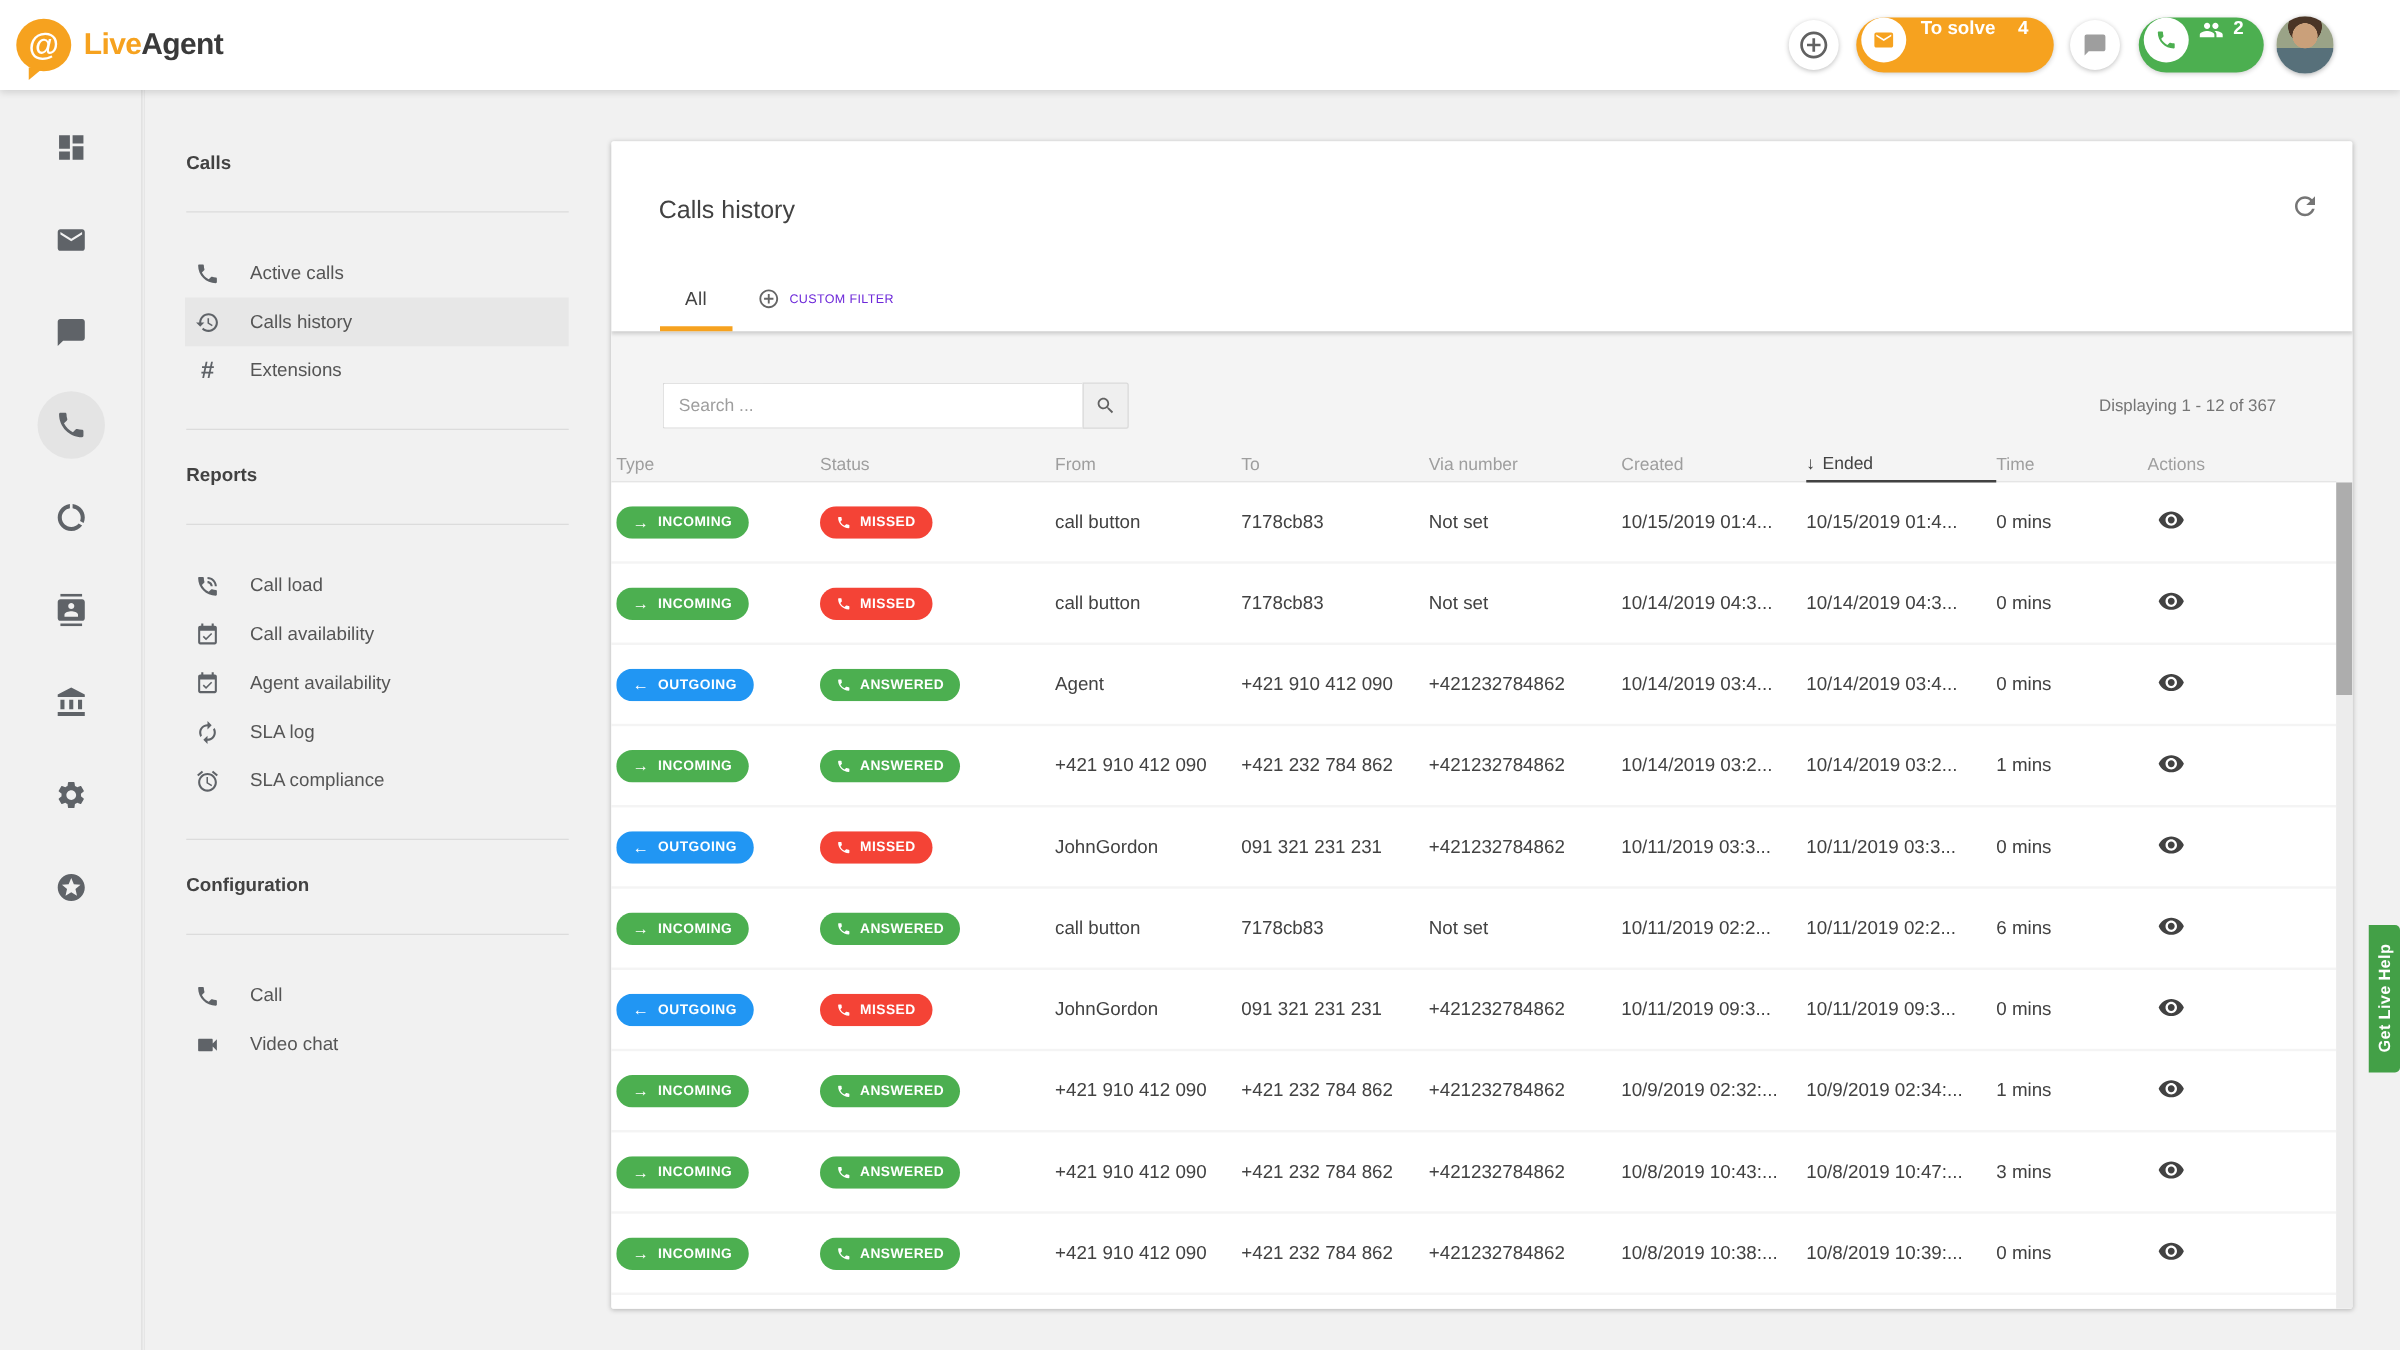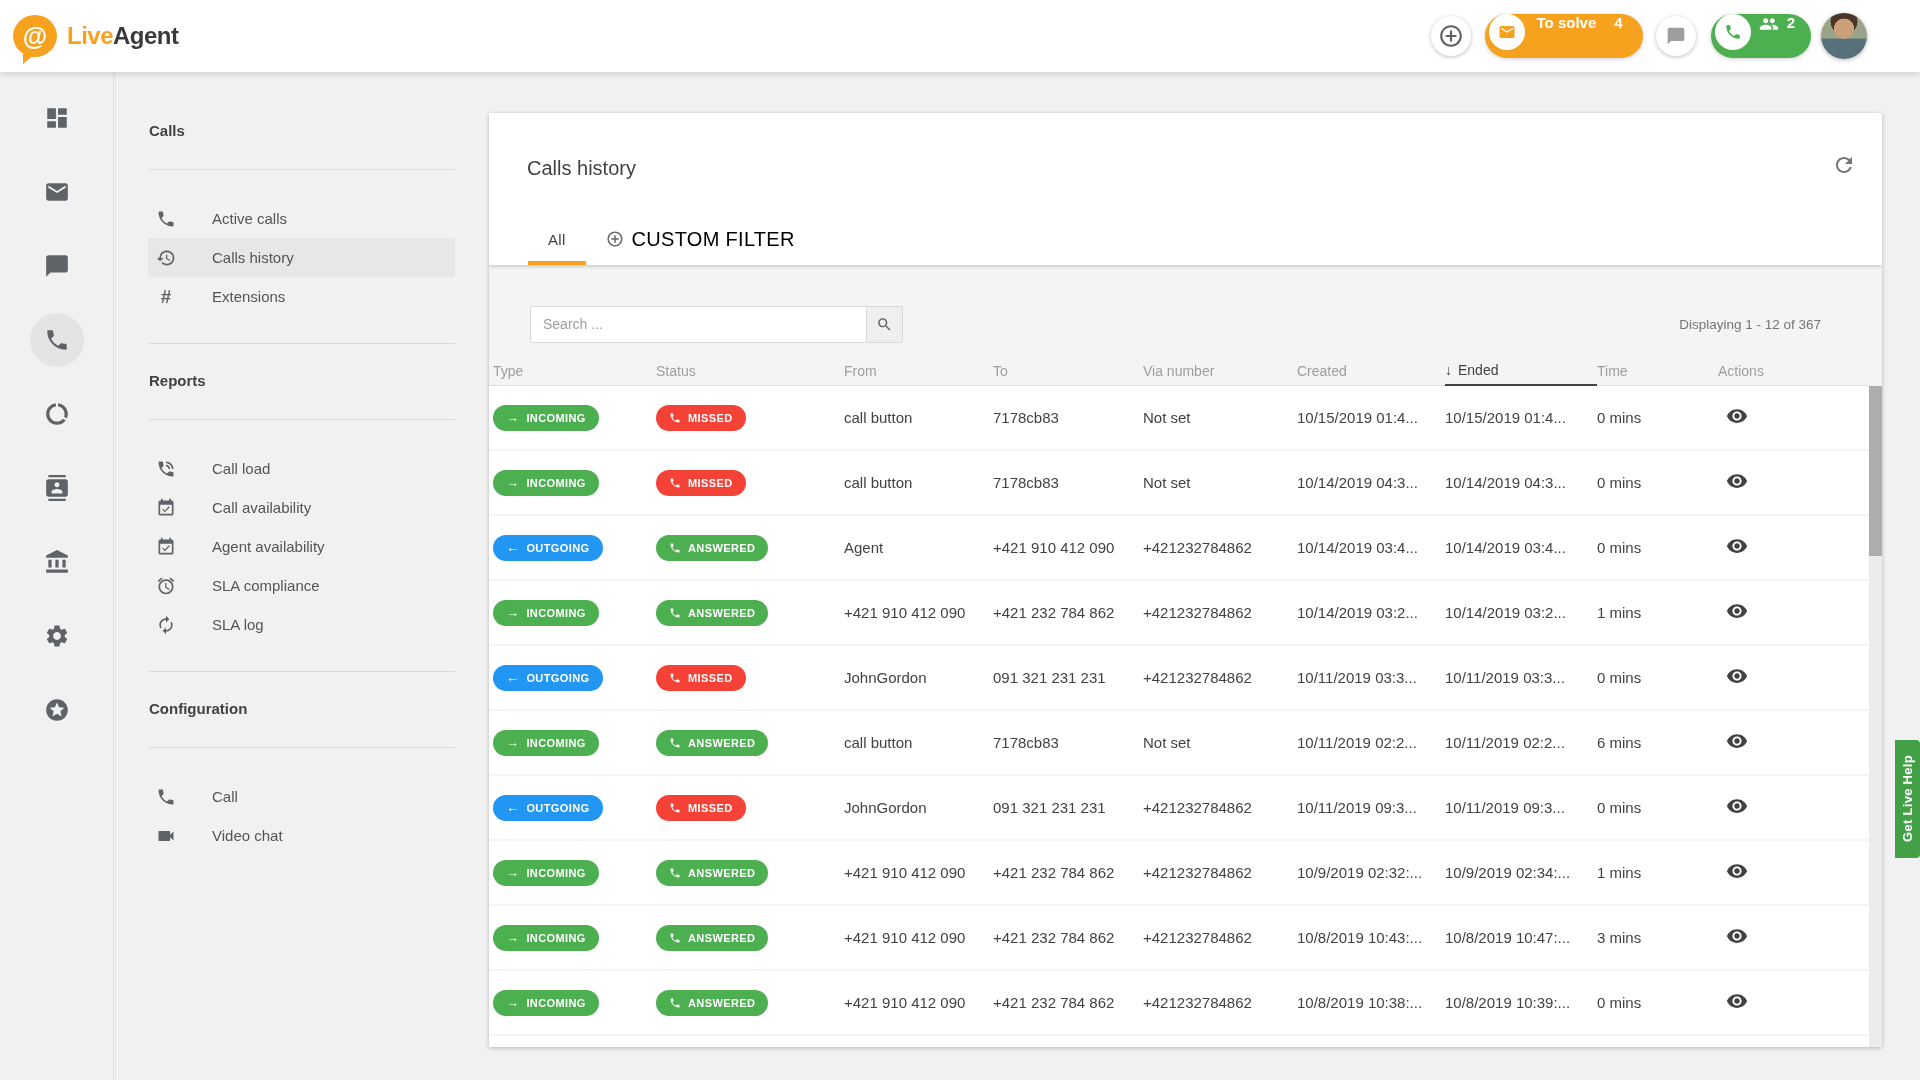--- a/index.html
+++ b/index.html
@@ -38,34 +38,34 @@
   .rail-item { width:54px; height:54px; border-radius:50%; margin-bottom:20px; display:flex;
     align-items:center; justify-content:center; color:#5f6368; cursor:pointer; }
   .rail-item.active { background:#e4e4e4; }
 
   
   .sidenav { position:absolute; left:115px; top:72px; width:340px; height:1008px; border-left:1px solid #e6e6e6; }
   .nav-title { margin:28px 0 0 33px; font-size:15px; font-weight:bold; color:#424242; height:20px; }
   .nav-title.first { margin-top:50px; }
   .nav-hr { border:none; border-top:1px solid #dcdcdc; margin:27px 0 0 33px; }
   .nav-items { margin-top:29px; }
-  .nav-item { height:39px; margin-left:32px; padding-left:8px; display:flex; align-items:center; gap:36px;
+  .nav-item { height:39px; margin-left:32px; padding-left:8px; display:flex; align-items:center; gap:24px;
     font-size:15px; color:#555; cursor:pointer; }
   .nav-item.active { background:#e7e7e7; }
   .nav-item .nico { width:20px; display:flex; justify-content:center; color:#5f6368; }
   .hash-glyph { font-size:19px; font-weight:bold; color:#5f6368; }
 
   
   .card { position:absolute; left:489px; top:113px; width:1393px; height:934px; background:#fff;
     border-radius:2px; box-shadow:0 1px 4px rgba(0,0,0,.25); overflow:hidden; }
   .card-header { position:relative; height:152px; background:#fff; box-shadow:0 2px 3px rgba(0,0,0,.16); z-index:5; }
   .card-header h1 { position:absolute; left:38px; top:44px; font-size:20px; font-weight:normal; color:#424242; }
   .refresh { position:absolute; right:26px; top:40px; background:none; border:none; color:#757575; cursor:pointer; }
   .tabs { position:absolute; left:39px; bottom:0; display:flex; align-items:stretch; height:48px; }
-  .tab { display:flex; align-items:center; gap:8px; padding:0 20px; font-size:20px; color:#000000;
+  .tab { display:flex; align-items:center; gap:8px; padding:0 20px; font-size:10px; color:#6d28d9;
     letter-spacing:.3px; cursor:pointer; border-bottom:4px solid transparent; }
   .tab.active { color:#424242; border-bottom-color:var(--orange); font-size:15px; }
   .tab .ticon { color:#666; }
 
   .card-body { position:relative; height:782px; background:#f4f4f4; overflow:hidden; }
   .toolbar { display:flex; align-items:center; justify-content:space-between; padding:27px 61px 0 41px; height:91px; }
   .searchbox { display:flex; }
   .searchbox input { width:336px; height:37px; border:1px solid #d9d9d9; border-right:none; border-radius:2px 0 0 2px;
     background:#fff; padding:0 12px; font-size:14px; color:#424242; outline:none; }
   .searchbox input::placeholder { color:#9e9e9e; }
@@ -247,32 +247,32 @@
         <span class="nico">
           <svg width="20" height="20" viewBox="0 0 24 24" fill="currentColor">
             <path d="M16.53 11.06L15.47 10l-4.88 4.88-2.12-2.12-1.06 1.06L10.59 17l5.94-5.94zM19 3h-1V1h-2v2H8V1H6v2H5c-1.11 0-1.99.9-1.99 2L3 19c0 1.1.89 2 2 2h14c1.1 0 2-.9 2-2V5c0-1.1-.9-2-2-2zm0 16H5V8h14v11z"></path>
           </svg>
         </span>
         <span>Agent availability</span>
       </div>
       <div class="nav-item">
         <span class="nico">
           <svg width="20" height="20" viewBox="0 0 24 24" fill="currentColor">
+            <path d="M12 6v3l4-4-4-4v3c-4.42 0-8 3.58-8 8 0 1.57.46 3.03 1.24 4.26L6.7 14.8c-.45-.83-.7-1.79-.7-2.8 0-3.31 2.69-6 6-6zm6.76 1.74L17.3 9.2c.44.84.7 1.79.7 2.8 0 3.31-2.69 6-6 6v-3l-4 4 4 4v-3c4.42 0 8-3.58 8-8 0-1.57-.46-3.03-1.24-4.26z"></path>
+          </svg>
+        </span>
+        <span>SLA log</span>
+      </div>
+      <div class="nav-item">
+        <span class="nico">
+          <svg width="20" height="20" viewBox="0 0 24 24" fill="currentColor">
             <path d="M22 5.72l-4.6-3.86-1.29 1.53 4.6 3.86L22 5.72zM7.88 3.39L6.6 1.86 2 5.71l1.29 1.53 4.59-3.85zM12.5 8H11v6l4.75 2.85.75-1.23-4-2.37V8zM12 4c-4.97 0-9 4.03-9 9s4.02 9 9 9c4.97 0 9-4.03 9-9s-4.03-9-9-9zm0 16c-3.87 0-7-3.13-7-7s3.13-7 7-7 7 3.13 7 7-3.13 7-7 7z"></path>
           </svg>
         </span>
         <span>SLA compliance</span>
-      </div>
-      <div class="nav-item">
-        <span class="nico">
-          <svg width="20" height="20" viewBox="0 0 24 24" fill="currentColor">
-            <path d="M12 6v3l4-4-4-4v3c-4.42 0-8 3.58-8 8 0 1.57.46 3.03 1.24 4.26L6.7 14.8c-.45-.83-.7-1.79-.7-2.8 0-3.31 2.69-6 6-6zm6.76 1.74L17.3 9.2c.44.84.7 1.79.7 2.8 0 3.31-2.69 6-6 6v-3l-4 4 4 4v-3c4.42 0 8-3.58 8-8 0-1.57-.46-3.03-1.24-4.26z"></path>
-          </svg>
-        </span>
-        <span>SLA log</span>
       </div>
     </div>
     <hr class="nav-hr">
     <div class="nav-title">Configuration</div>
     <hr class="nav-hr">
     <div class="nav-items">
       <div class="nav-item">
         <span class="nico">
           <svg width="20" height="20" viewBox="0 0 24 24" fill="currentColor">
             <path d="M6.62 10.79c1.44 2.83 3.76 5.14 6.59 6.59l2.2-2.21c.27-.27.67-.36 1.02-.24 1.12.37 2.33.57 3.57.57.55 0 1 .45 1 1V20c0 .55-.45 1-1 1-9.39 0-17-7.61-17-17 0-.55.45-1 1-1h3.5c.55 0 1 .45 1 1 0 1.25.2 2.45.57 3.57.11.35.03.74-.25 1.02l-2.2 2.2z"></path>

